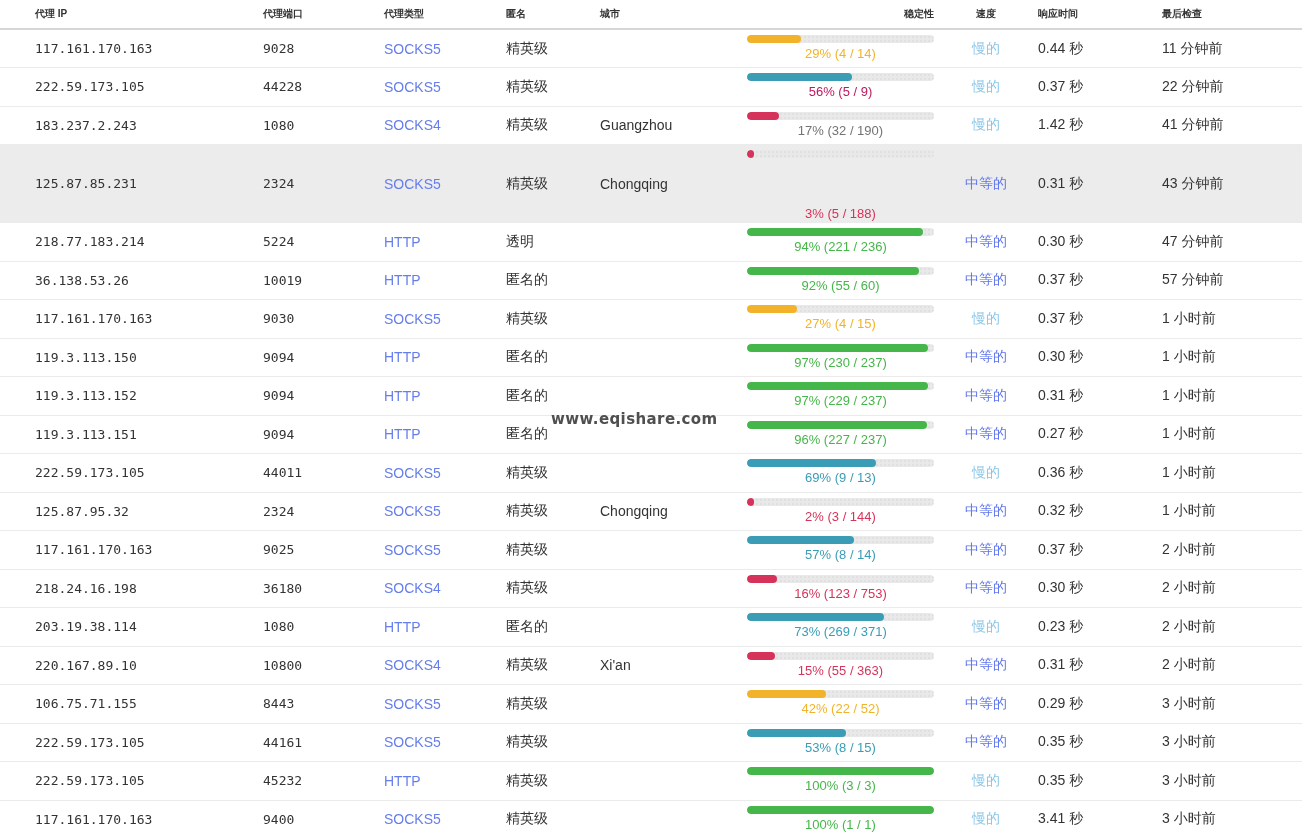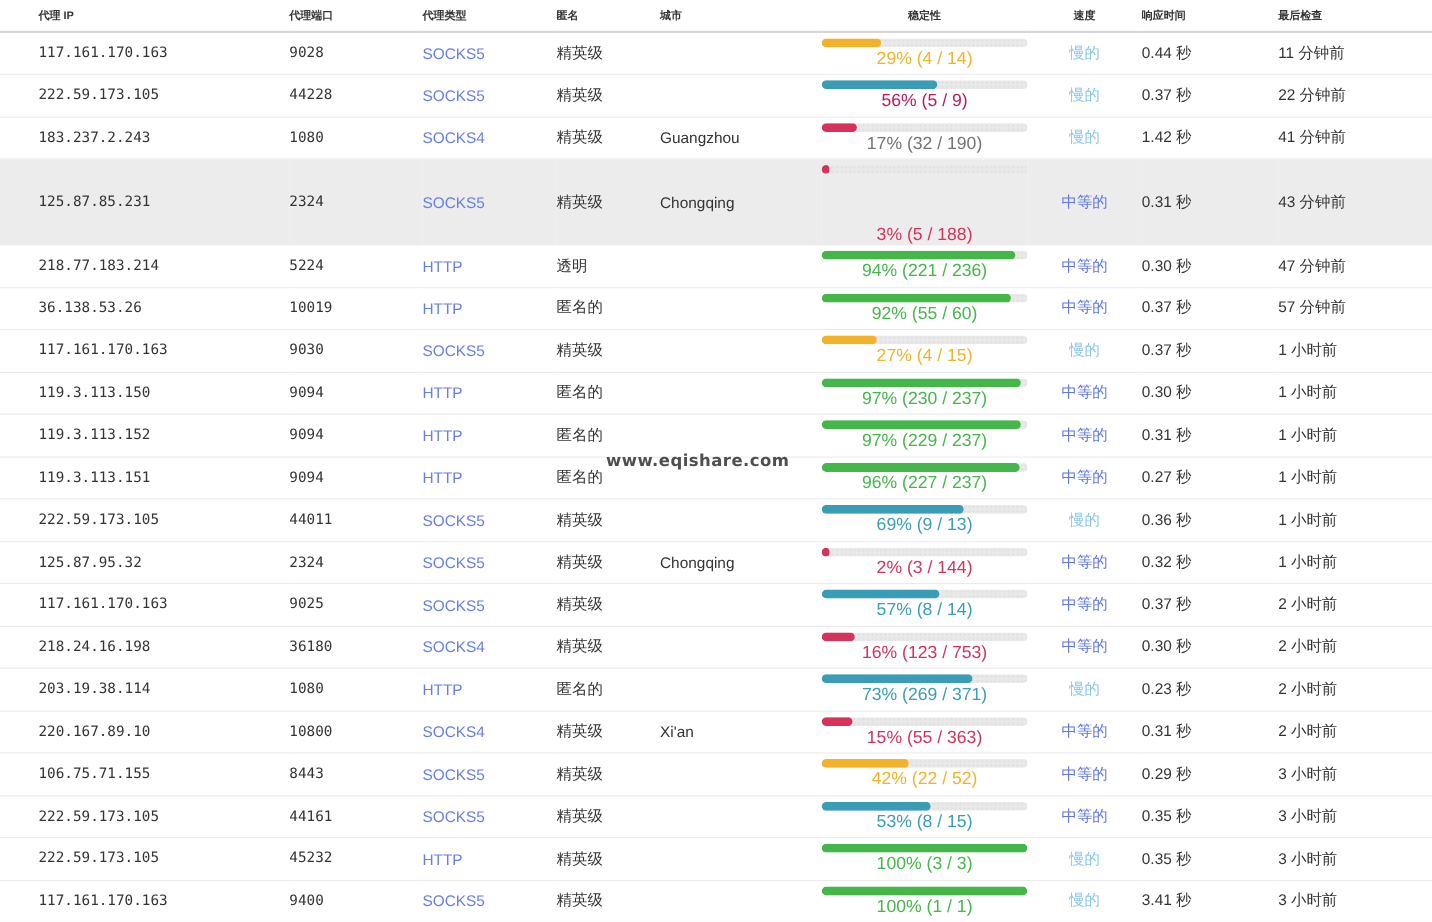--- a/index.html
+++ b/index.html
@@ -8,21 +8,21 @@
   .page { position:relative; width:1302px; height:838px; overflow:hidden; background:#fff; }
 
   table.proxy { border-collapse:collapse; table-layout:fixed; width:1302px; }
 
   thead th {
     text-align:left; font-size:10px; font-weight:700; color:#333;
     height:29px; padding:0; vertical-align:middle;
     border-bottom:2px solid #d6d6d6; white-space:nowrap;
   }
   th.h-ip { padding-left:35px; }
-  th.h-stab { text-align:center; }
+  th.h-stab { text-align:right; }
   th.h-speed { text-align:center; }
 
   tbody td {
     height:38.5px; padding:0; border-bottom:1px solid #ebebeb;
     font-size:14px; vertical-align:middle; white-space:nowrap;
     background:#fff;
   }
   tr.highlighted td { background:#ececec; }
 
   td.c-ip { padding-left:35px; font-family:"DejaVu Sans Mono", monospace; font-size:13px; letter-spacing:0; }
@@ -32,21 +32,21 @@
   td.c-speed { text-align:center;margin-top:32px; }
   .speed-slow { color:#8ac6e8; }
   .speed-medium { color:#5f76eb; }
 
   .bar-track {
     width:187px; height:8px; border-radius:4px; background:#e9e9e9;
     background-image: radial-gradient(#e0e0e0 1px, transparent 1px);
     background-size:4px 4px; overflow:hidden; position:relative;
   }
   .bar-fill { height:8px; border-radius:4px; }
-  .bar-label { width:187px; text-align:center; font-size:16px; margin-top:3px; line-height:16px; }
+  .bar-label { width:187px; text-align:center; font-size:13px; margin-top:3px; line-height:16px; }
 
   .watermark {
     position:absolute; left:551px; top:410px;
     font-family:"DejaVu Sans", sans-serif;
     font-size:15px; font-weight:700; color:#4f4f4f; letter-spacing:0.4px;
     pointer-events:none;
   }
 </style>
 </head>
 <body>

